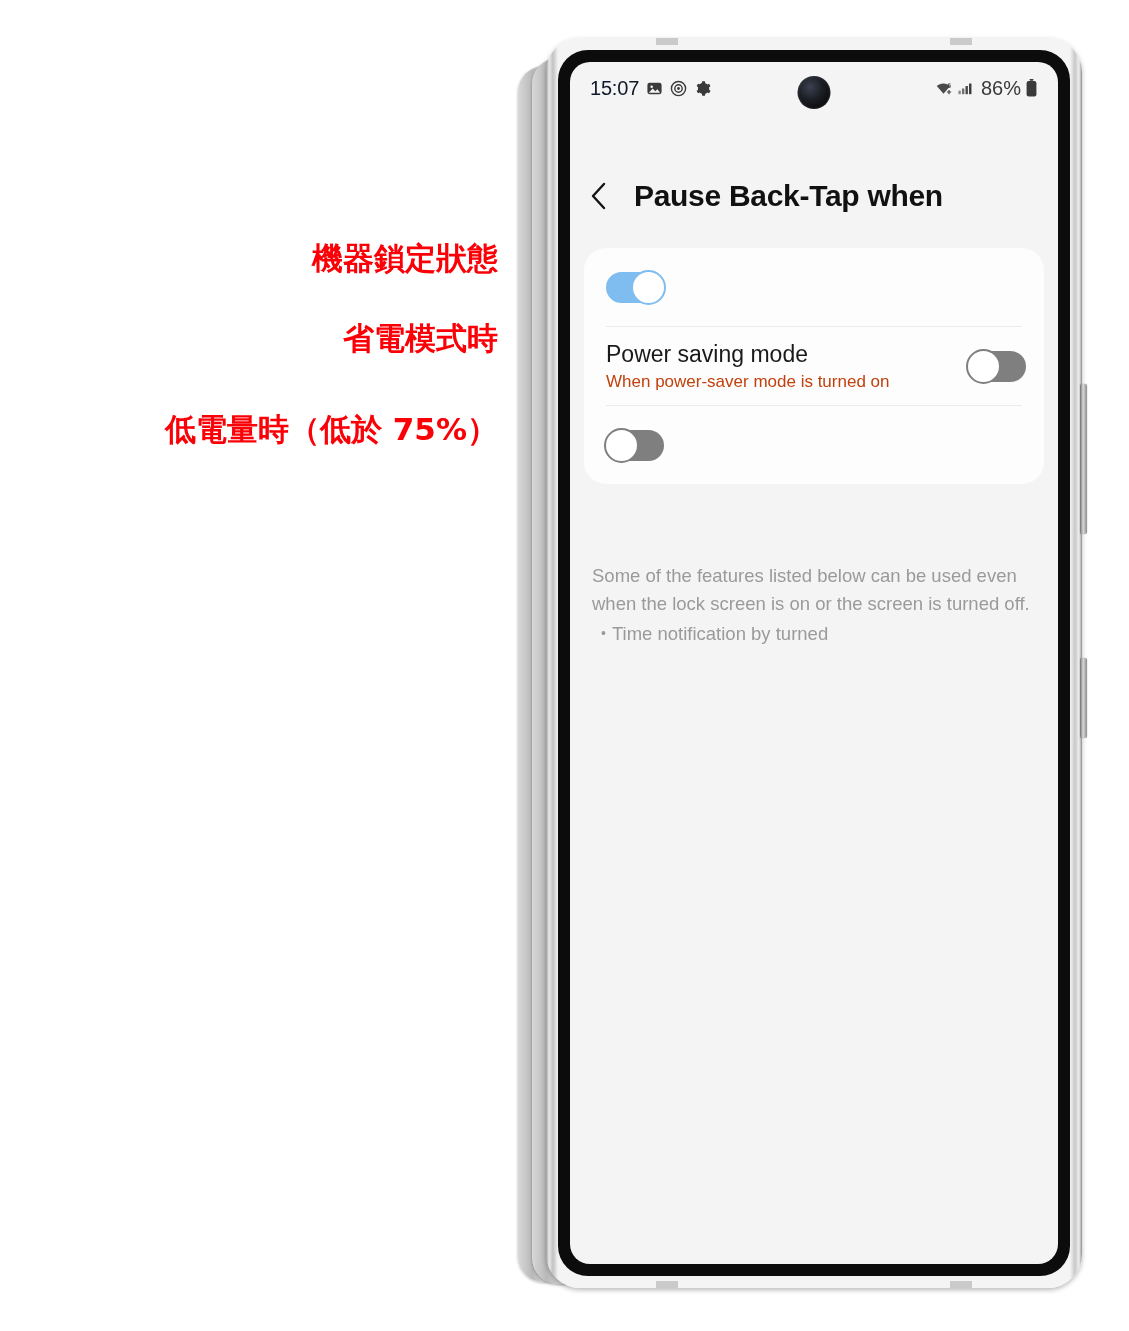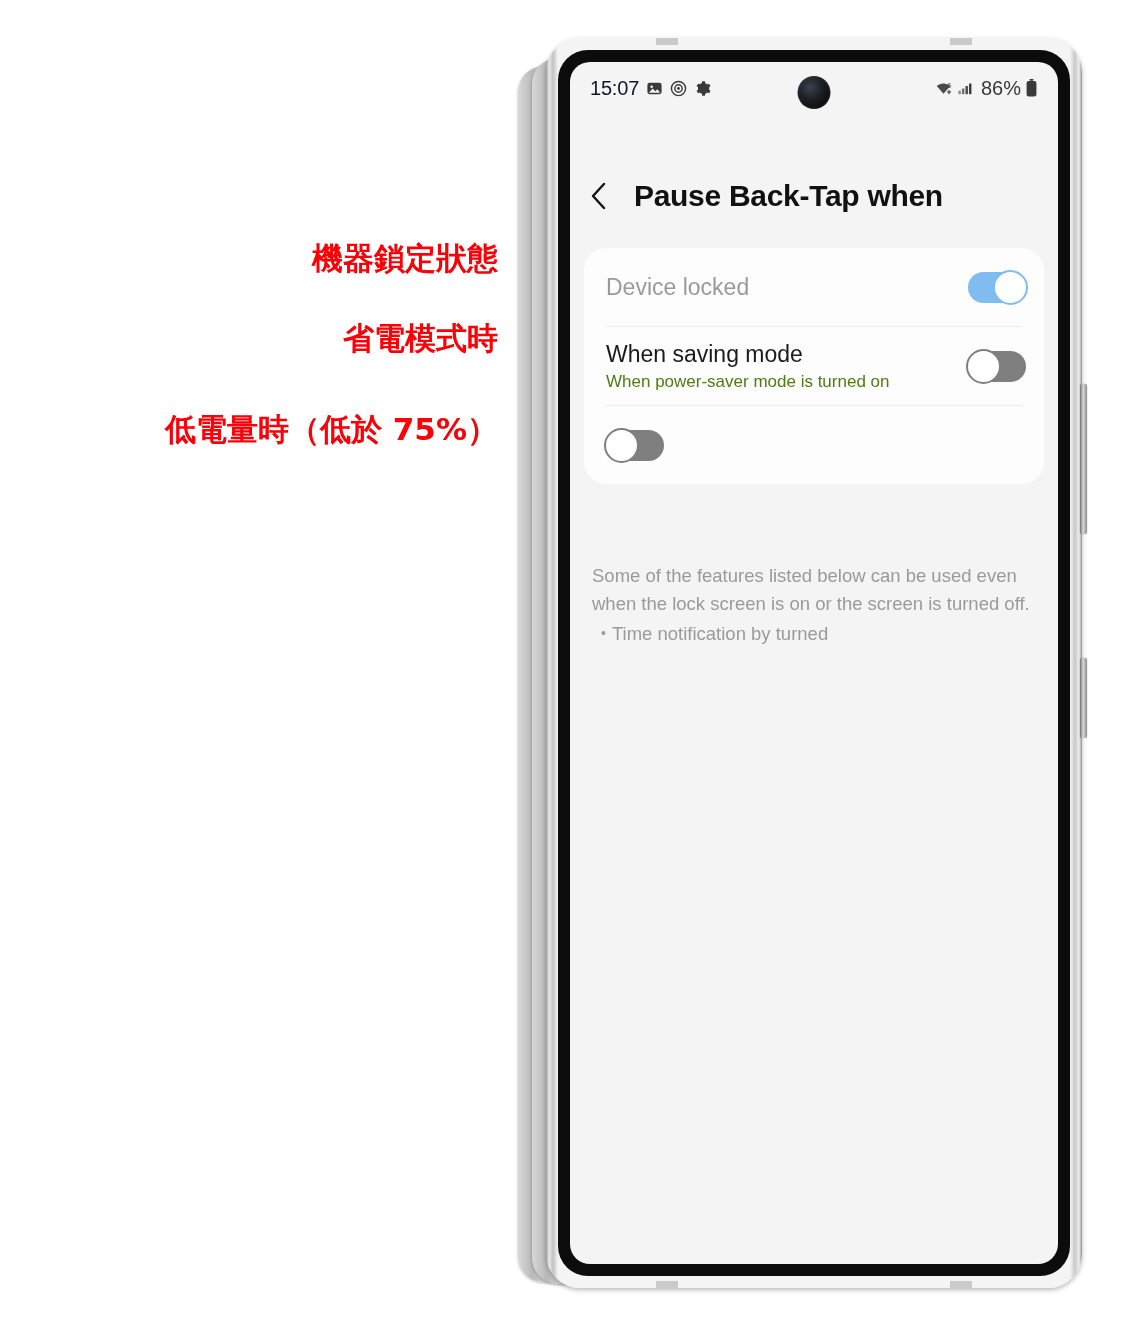--- a/index.html
+++ b/index.html
@@ -206,21 +206,21 @@
   }
   .row-text { flex: 1; padding-right: 10px; }
   .row-title {
     font-size: 23px;
     color: #1a1a1a;
     line-height: 1.25;
   }
   .row-title.disabled { color: #9a9a9a; }
   .row-sub {
     font-size: 17px;
-    color: #4d7c0f;
+    color: #c2410c;
     margin-top: 2px;
     line-height: 1.25;
   }
   .divider {
     height: 1px;
     background: #ececec;
     margin: 0 22px;
   }
 
   
@@ -348,33 +348,30 @@
         <svg width="24" height="32" viewBox="0 0 24 32" aria-hidden="true">
           <path d="M17 4L6 16l11 12" fill="none" stroke="#141414" stroke-width="2.4" stroke-linecap="round" stroke-linejoin="round"></path>
         </svg>
       </div>
       <div class="page-title">Pause Back-Tap when</div>
     </div>
 
     <div class="card">
 
       <div class="setting-row">
-        <div class="row-text">
-          <div class="row-title disabled">Device locked</div>
-        </div>
         <div class="toggle on">
           <div class="knob"></div>
         </div>
       </div>
 
       <div class="divider"></div>
 
       <div class="setting-row">
         <div class="row-text">
-          <div class="row-title">When saving mode</div>
+          <div class="row-title">Power saving mode</div>
           <div class="row-sub">When power-saver mode is turned on</div>
         </div>
         <div class="toggle off">
           <div class="knob"></div>
         </div>
       </div>
 
       <div class="divider"></div>
 
       <div class="setting-row">

